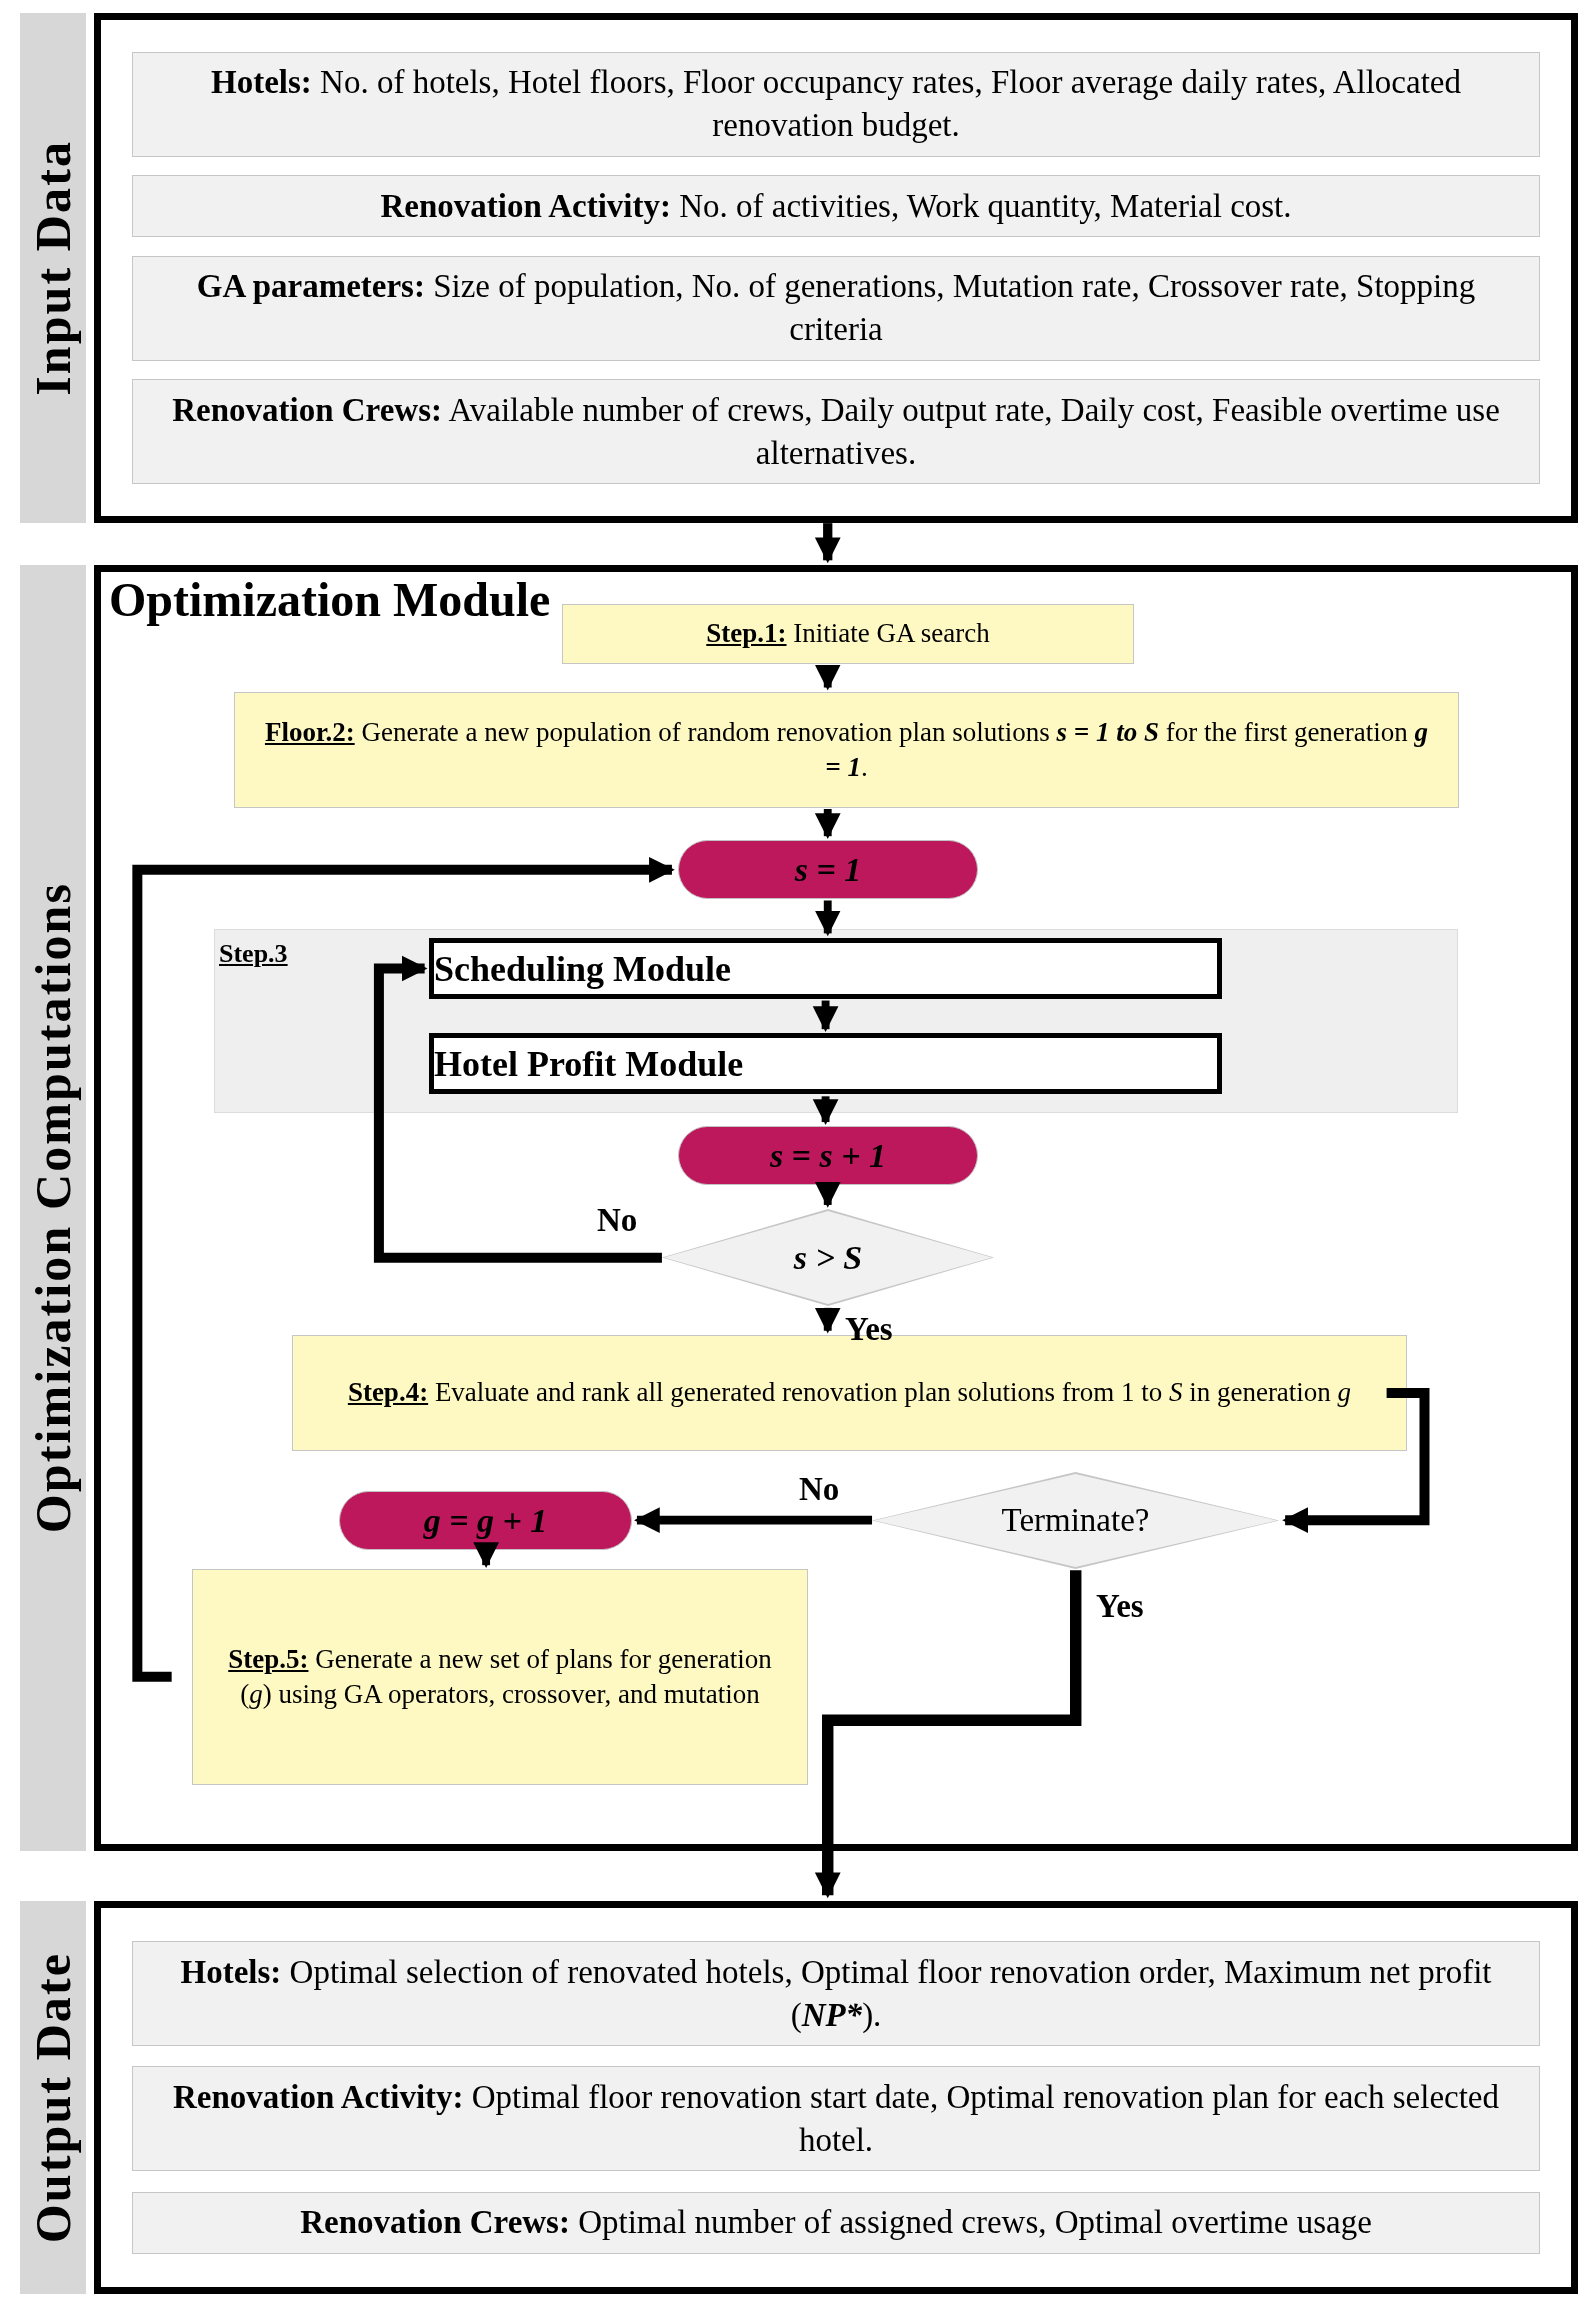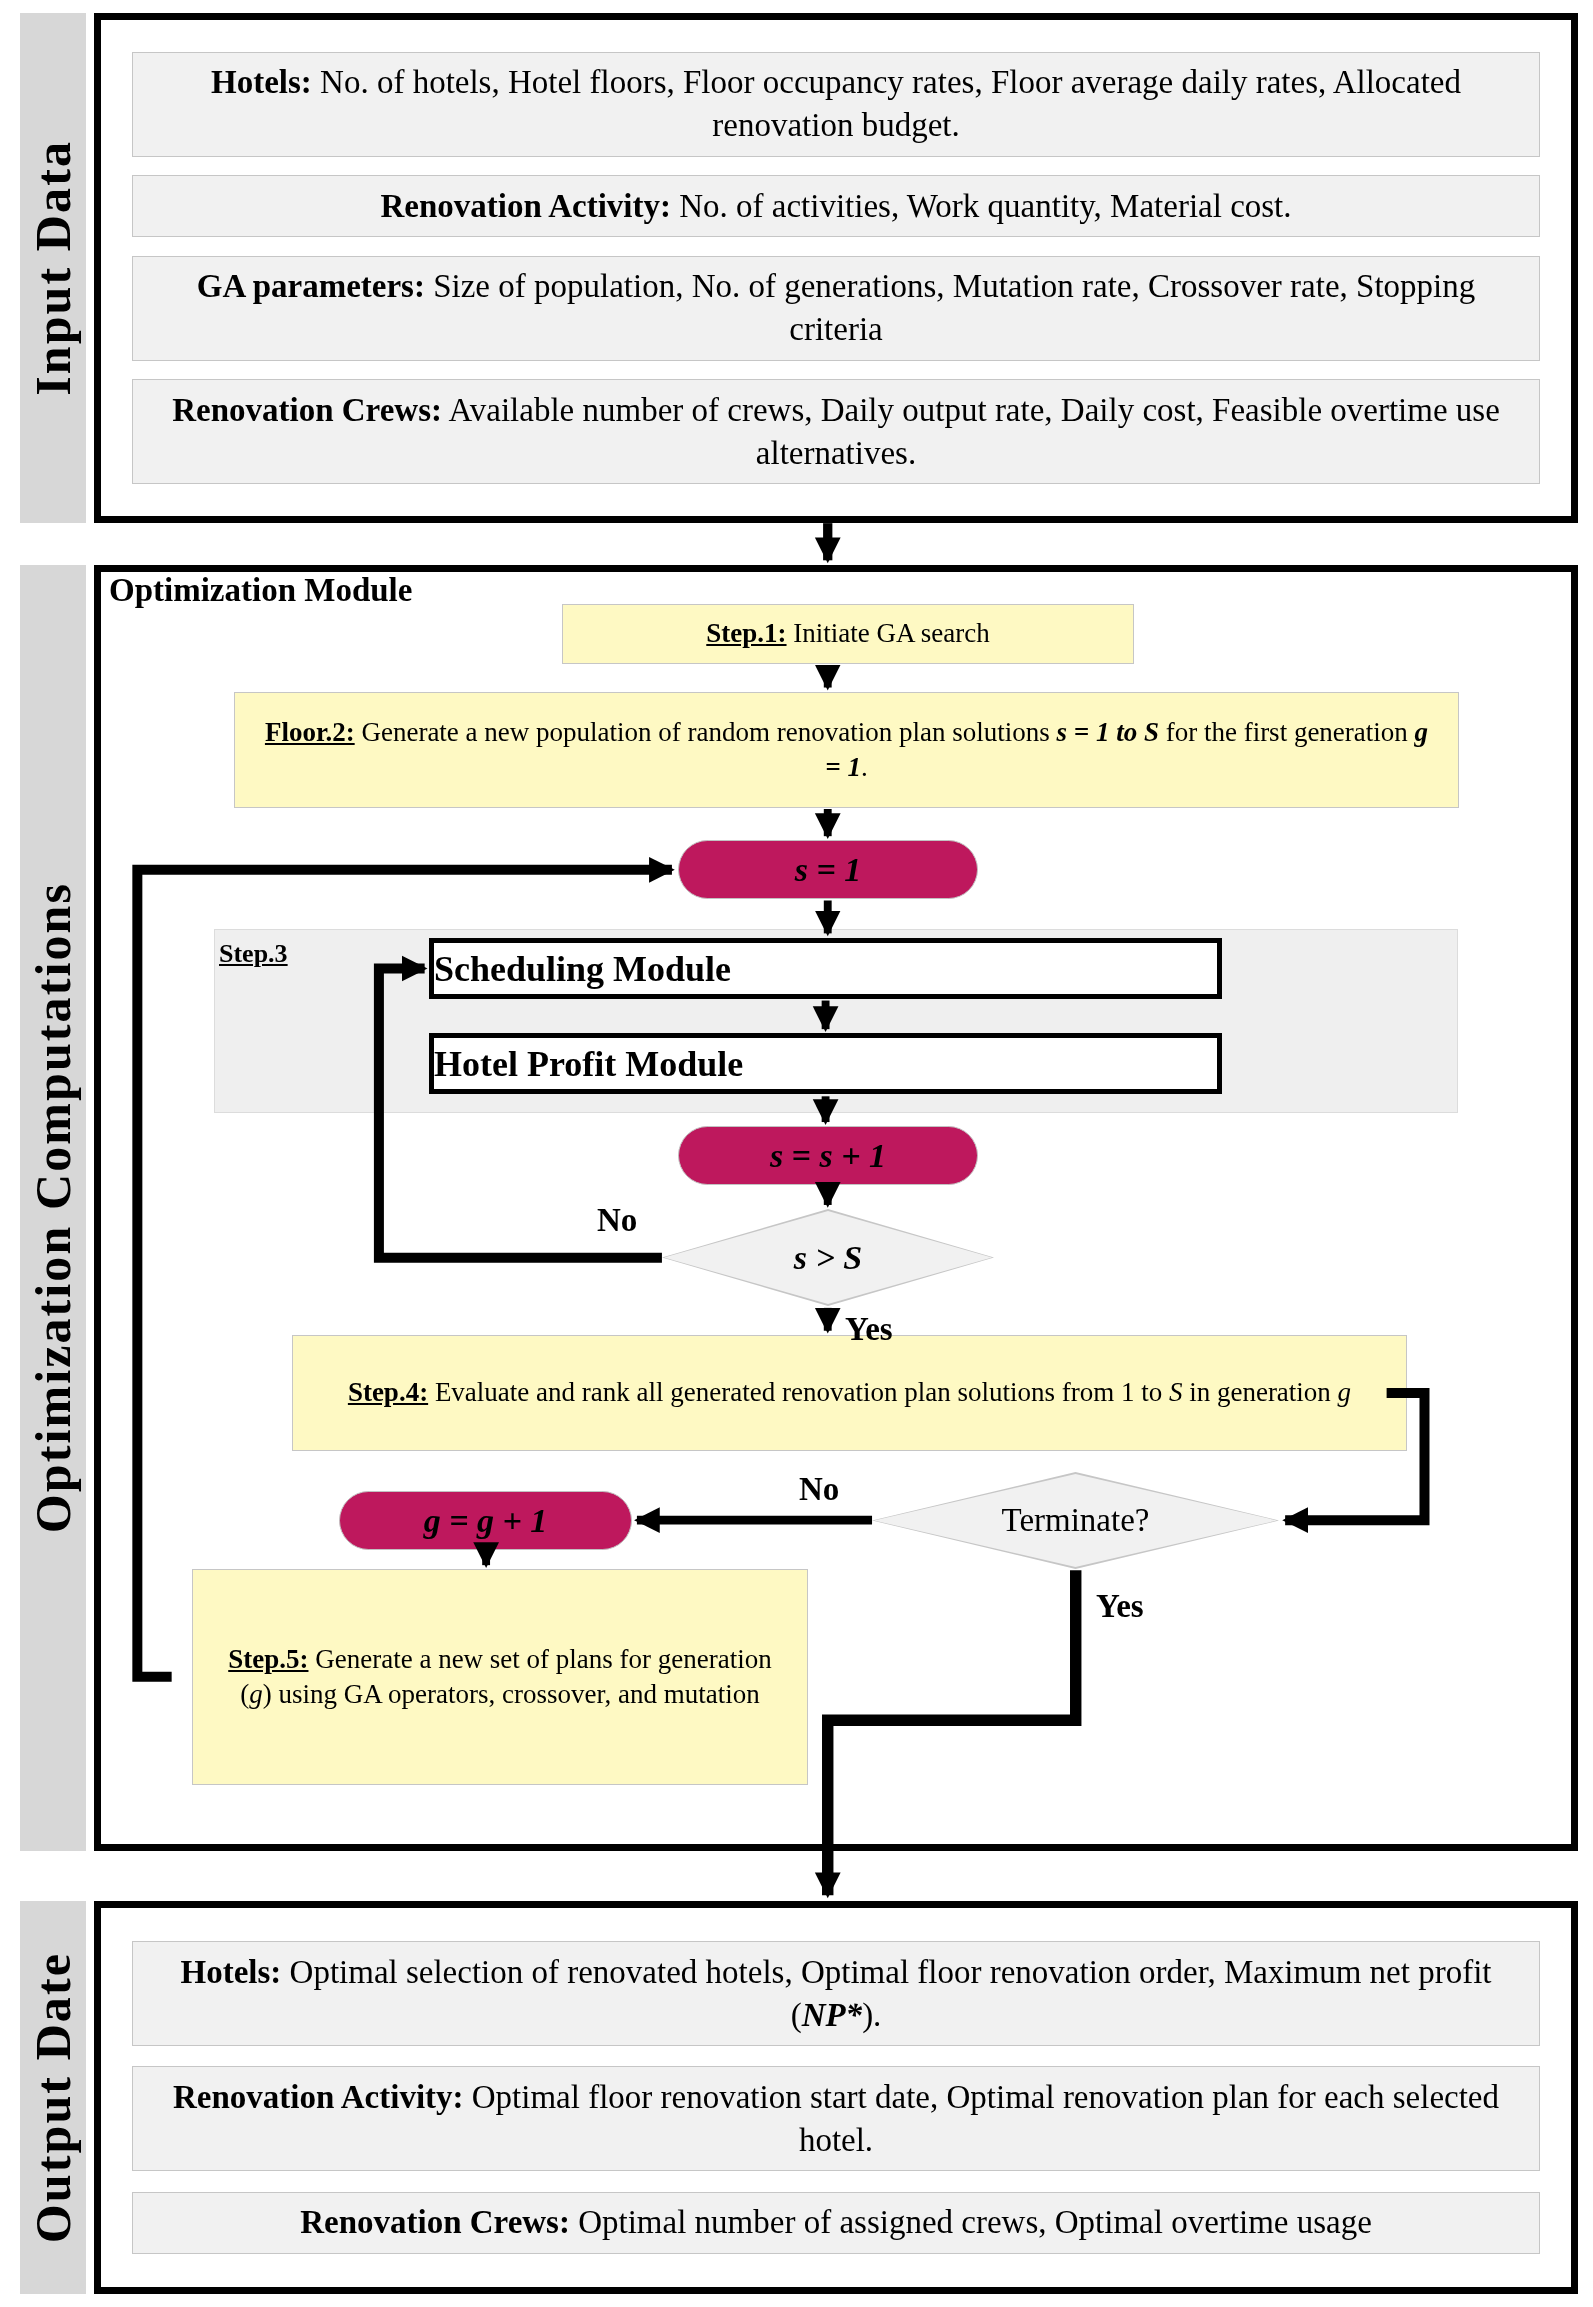--- a/index.html
+++ b/index.html
@@ -38,21 +38,21 @@
   .dlabel { position:absolute; inset:0; display:flex; align-items:center; justify-content:center;
             font-size:33px; }
   .dmath  { font-weight:bold; font-style:italic; font-size:34px; }
 
   .stepu  { font-weight:bold; text-decoration:underline; }
   .bi     { font-weight:bold; font-style:italic; }
   .it     { font-style:italic; }
   .bt     { font-weight:bold; }
 
   .branch { position:absolute; font-size:33px; font-weight:bold; z-index:3;text-align:right; }
-  .modtitle { position:absolute; font-size:33px; font-weight:bold; z-index:2; }
+  .modtitle { position:absolute; font-size:48px; font-weight:bold; z-index:2; }
 
   #arrows { position:absolute; left:0; top:0; z-index:4; pointer-events:none; }
 </style>
 </head>
 <body>
 
 <div id="canvas">
 
   <div class="vstrip" style="top:13px; height:510px;">
     <span class="vtext">Input Data</span>

